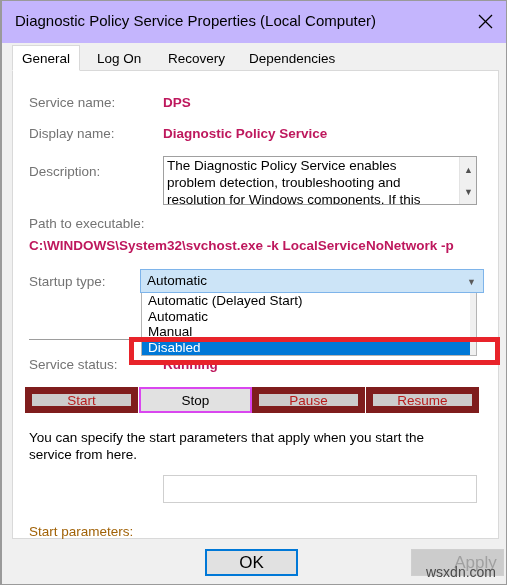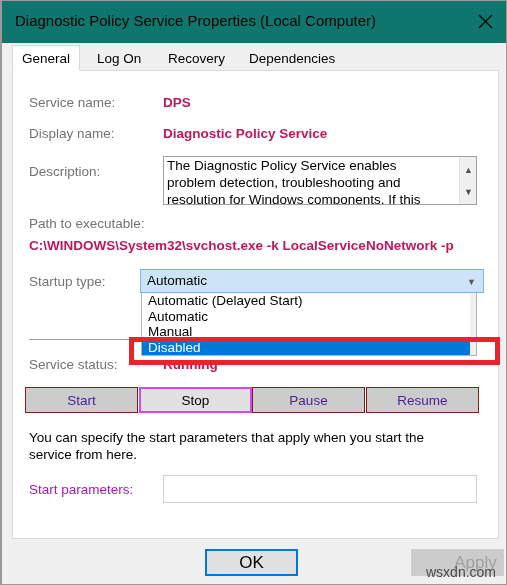--- a/index.html
+++ b/index.html
@@ -14,21 +14,21 @@
     width: 507px; height: 585px;
     background: #f0f0f0;
     border: 1px solid #9a9a9a;
     border-left-width: 2px;
     overflow: hidden;
   }
   
   #titlebar {
     position: absolute; left: 0; top: 0;
     width: 505px; height: 42px;
-    background: #0f766e;
+    background: #c4b5fd;
   }
   #title-text {
     position: absolute; left: 13px; top: 11px;
     font-size: 15px; color: #000000;
     white-space: nowrap;
   }
   #close-btn {
     position: absolute; left: 462px; top: 0;
     width: 43px; height: 40px;
     display: flex; align-items: center; justify-content: center;
@@ -61,21 +61,21 @@
     position: absolute; left: 10px; top: 69px;
     width: 487px; height: 469px;
     background: #ffffff;
     border: 1px solid #d9d9d9;
   }
 
   .fld-label {
     position: absolute;
     font-size: 13.5px; color: #737373; white-space: nowrap;
   }
-  .fld-label.disabled { color: #a21caf; }
+  .fld-label.disabled { color: #a16207; margin-top: 42px; }
   .fld-value {
     position: absolute;
     font-size: 13.5px; color: #be185d; white-space: nowrap; font-weight: bold;
   }
 
   
   #desc-box {
     position: absolute; left: 161px; top: 155px;
     width: 314px; height: 49px;
     border: 1px solid #a0a0a0;
@@ -154,23 +154,23 @@
     width: 110px; height: 1px;
     background: #9d9d9d;
   }
 
   
   .ctlbtn {
     position: absolute; top: 386px;
     width: 113px; height: 26px;
     font-size: 13.5px;
     display: flex; align-items: center; justify-content: center;
-    border: 1px solid #7f1d1d;
+    border: 7px solid #7f1d1d;
     background: #cccccc;
-    color: #4c1d95;
+    color: #b91c1c;
   }
   .ctlbtn.enabled {
     background: #e1e1e1;
     border: 2px solid #d946ef;
     color: #000000;
   }
 
   
   #param-hint {
     position: absolute; left: 27px; top: 428px;

